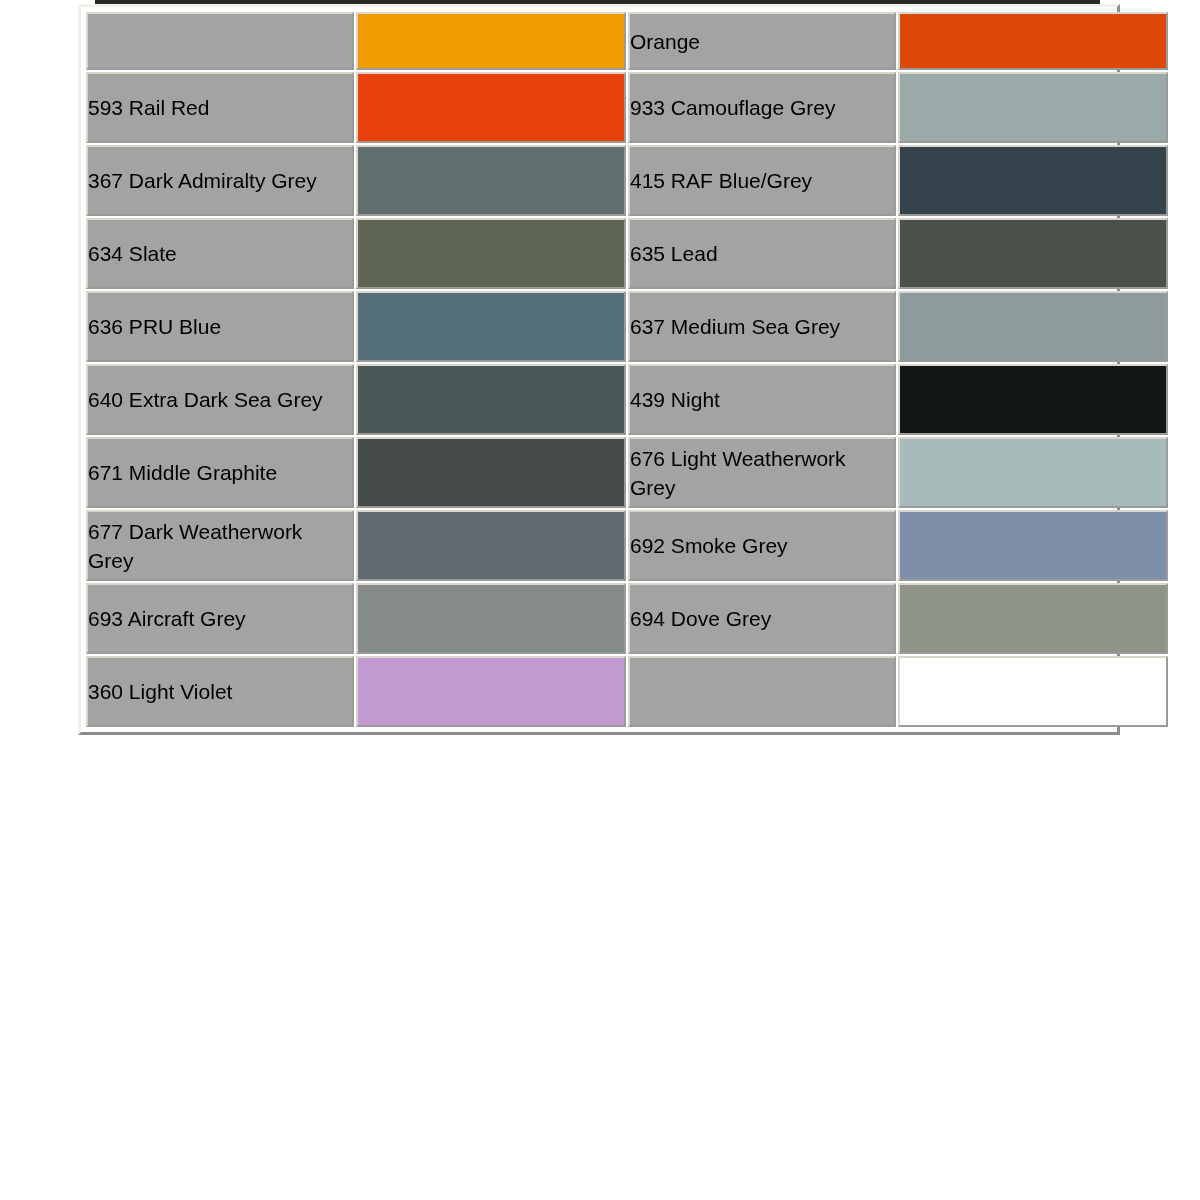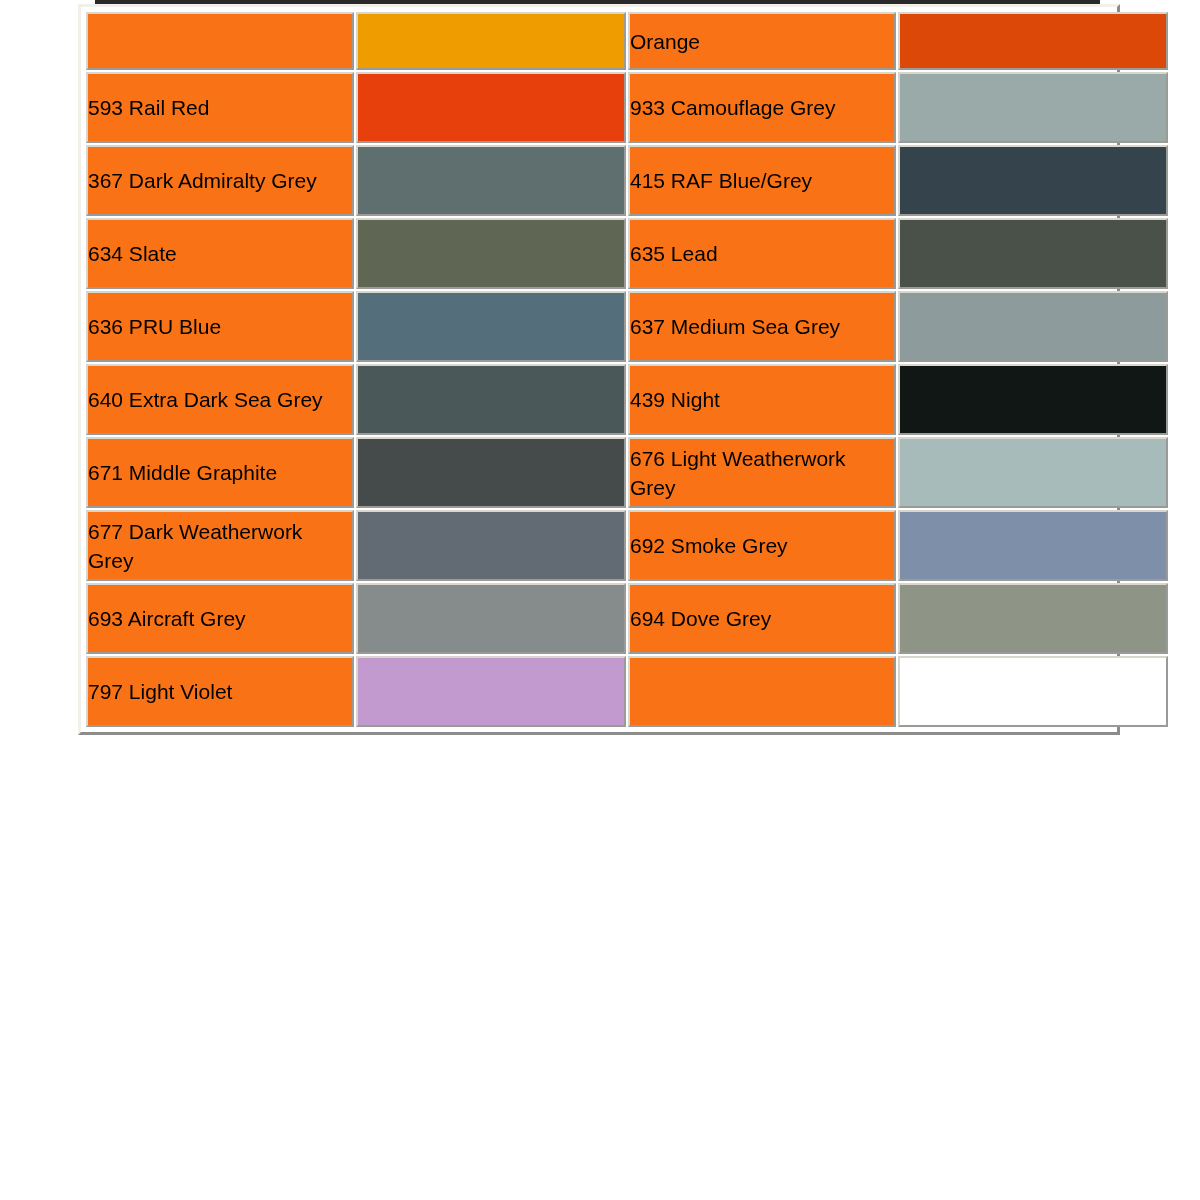--- a/index.html
+++ b/index.html
@@ -51,21 +51,21 @@
     border-spacing: 2px;
     width: 1030px;
     table-layout: fixed;
   }
 
   table.chart td {
     border: 2px solid;
     border-color: #d8d6cd #9a9a96 #9a9a96 #d8d6cd;
     vertical-align: middle;
     padding: 0;
-    background: #f97316;
+    background: #a3a3a3;
     margin-top: 24px;
   }
 
   col.c-label { width: 268px; }
   col.c-swatch { width: 270px; }
 
   td.label {
     padding: 10px 14px 10px 16px;
     font-size: 21px;
     line-height: 29px;
@@ -194,21 +194,21 @@
             <td class="label">693 Aircraft Grey</td>
             <td class="swatch">
               <span class="chip" style="background: rgb(134, 140, 139);"></span>
             </td>
             <td class="label">694 Dove Grey</td>
             <td class="swatch">
               <span class="chip" style="background: rgb(142, 148, 134);"></span>
             </td>
           </tr>
           <tr>
-            <td class="label">797 Light Violet</td>
+            <td class="label">360 Light Violet</td>
             <td class="swatch">
               <span class="chip" style="background: rgb(194, 154, 208);"></span>
             </td>
             <td class="label"></td>
             <td class="swatch empty">
               <span class="chip" style="background: rgb(255, 255, 255);"></span>
             </td>
           </tr>
         </tbody>
     </table>

